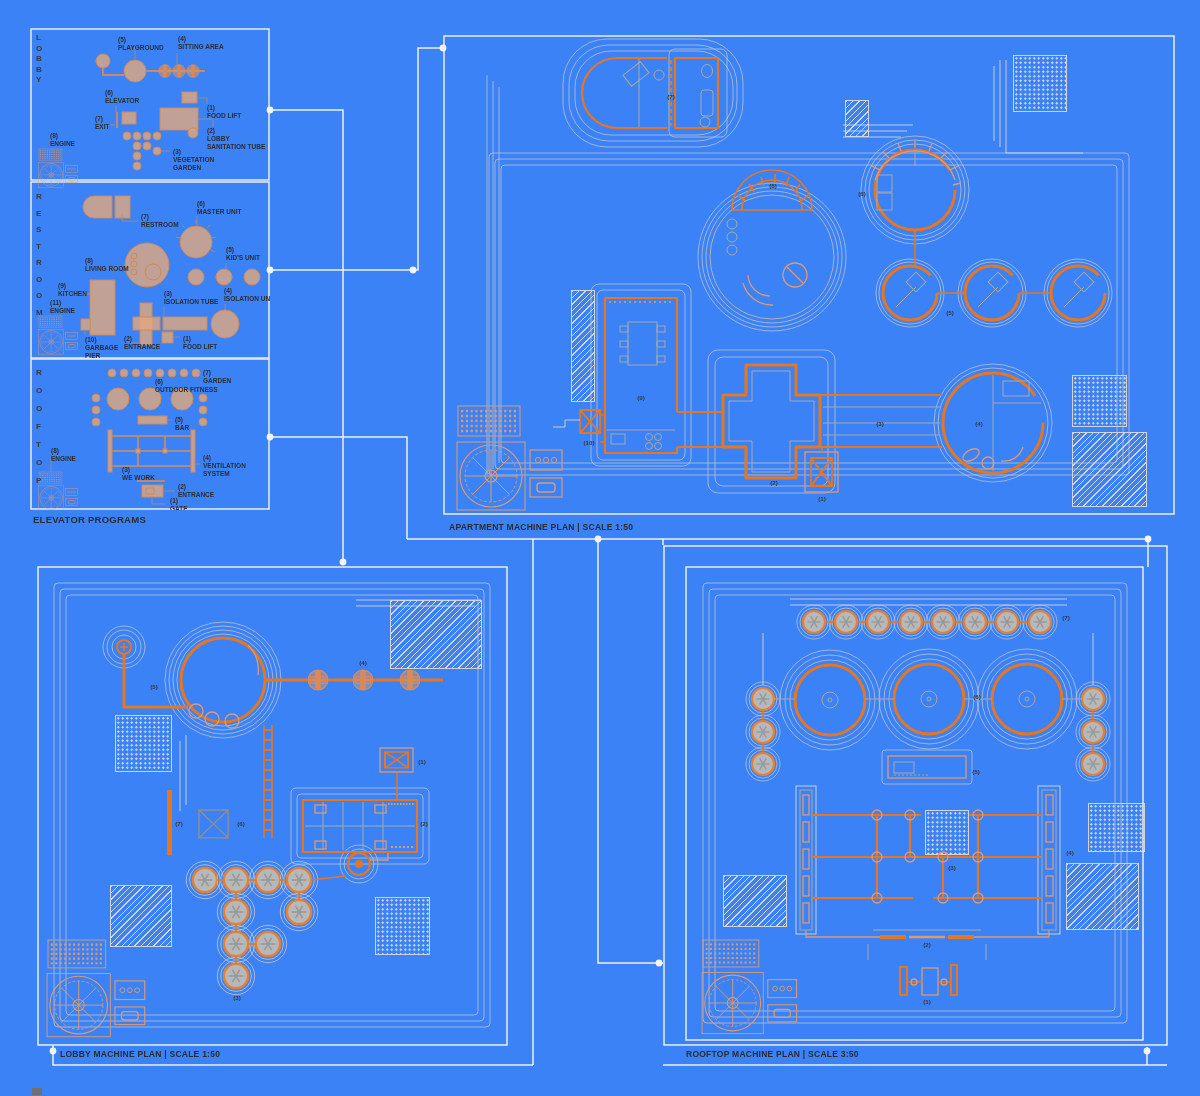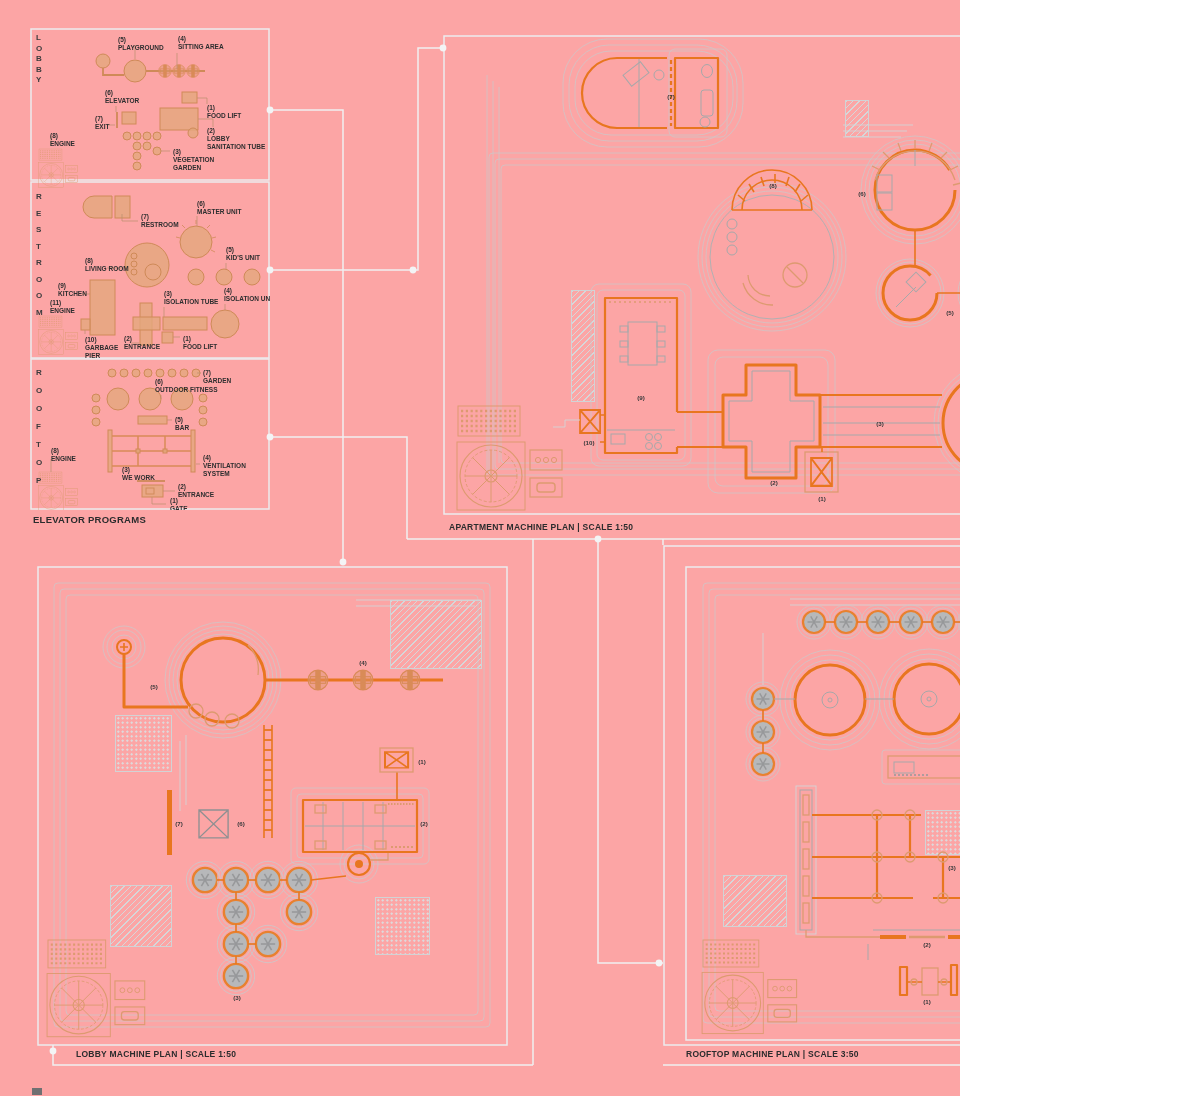--- a/index.html
+++ b/index.html
@@ -1,17 +1,17 @@
 <!DOCTYPE html>
 <html><head>
 <meta charset="utf-8">
 <style>
   html,body { margin:0; padding:0; }
   body { font-family:"Liberation Sans", sans-serif; }
-  #canvas { position:relative; width:960px; height:1096px; background:#fca5a5; overflow:hidden; }
+  #canvas { position:relative; width:1200px; height:1096px; background:#3b82f6; overflow:hidden; }
   .panel-svg { position:absolute; z-index:2; }
   #connector-overlay { position:absolute; left:0; top:0; z-index:3; pointer-events:none; }
   .caption { position:absolute; z-index:4; font-weight:bold; font-size:8.5px; letter-spacing:.25px; color:#2b2c2d; white-space:nowrap; }
   .caption.big { font-size:9.5px; }
   .vtitle { position:absolute; z-index:4; width:10px; font-weight:bold; font-size:8px; color:#3a3b3c;
             overflow-wrap:anywhere; word-break:break-all; letter-spacing:.5px; }
   .dots { position:absolute; z-index:1; border:1px solid #d2d3d5;
           background-image:radial-gradient(circle,#dcdddf 1px, rgba(0,0,0,0) 1.25px);
           background-size:4.5px 4.5px; }
   .hatch { position:absolute; z-index:1; border:1px solid #d2d3d5;
@@ -762,16 +762,16 @@
         <circle cx="1148" cy="539" r="3.4"></circle>
         <circle cx="598" cy="539" r="3.4"></circle>
       <circle cx="53" cy="1051" r="3.4"></circle>
         <circle cx="1147" cy="1051" r="3.4"></circle>
     </g>
     <rect x="32" y="1088" width="10" height="7" fill="#6f7072"></rect>
   </svg>
 
   <div class="caption big" style="left:33px;top:514px">ELEVATOR PROGRAMS</div>
   <div class="caption" style="left:449px;top:522px">APARTMENT MACHINE PLAN | SCALE 1:50</div>
-  <div class="caption" style="left:76px;top:1049px">LOBBY MACHINE PLAN | SCALE 1:50</div>
+  <div class="caption" style="left:60px;top:1049px">LOBBY MACHINE PLAN | SCALE 1:50</div>
   <div class="caption" style="left:686px;top:1049px">ROOFTOP MACHINE PLAN | SCALE 3:50</div>
 
 </div>
 
 </body></html>

